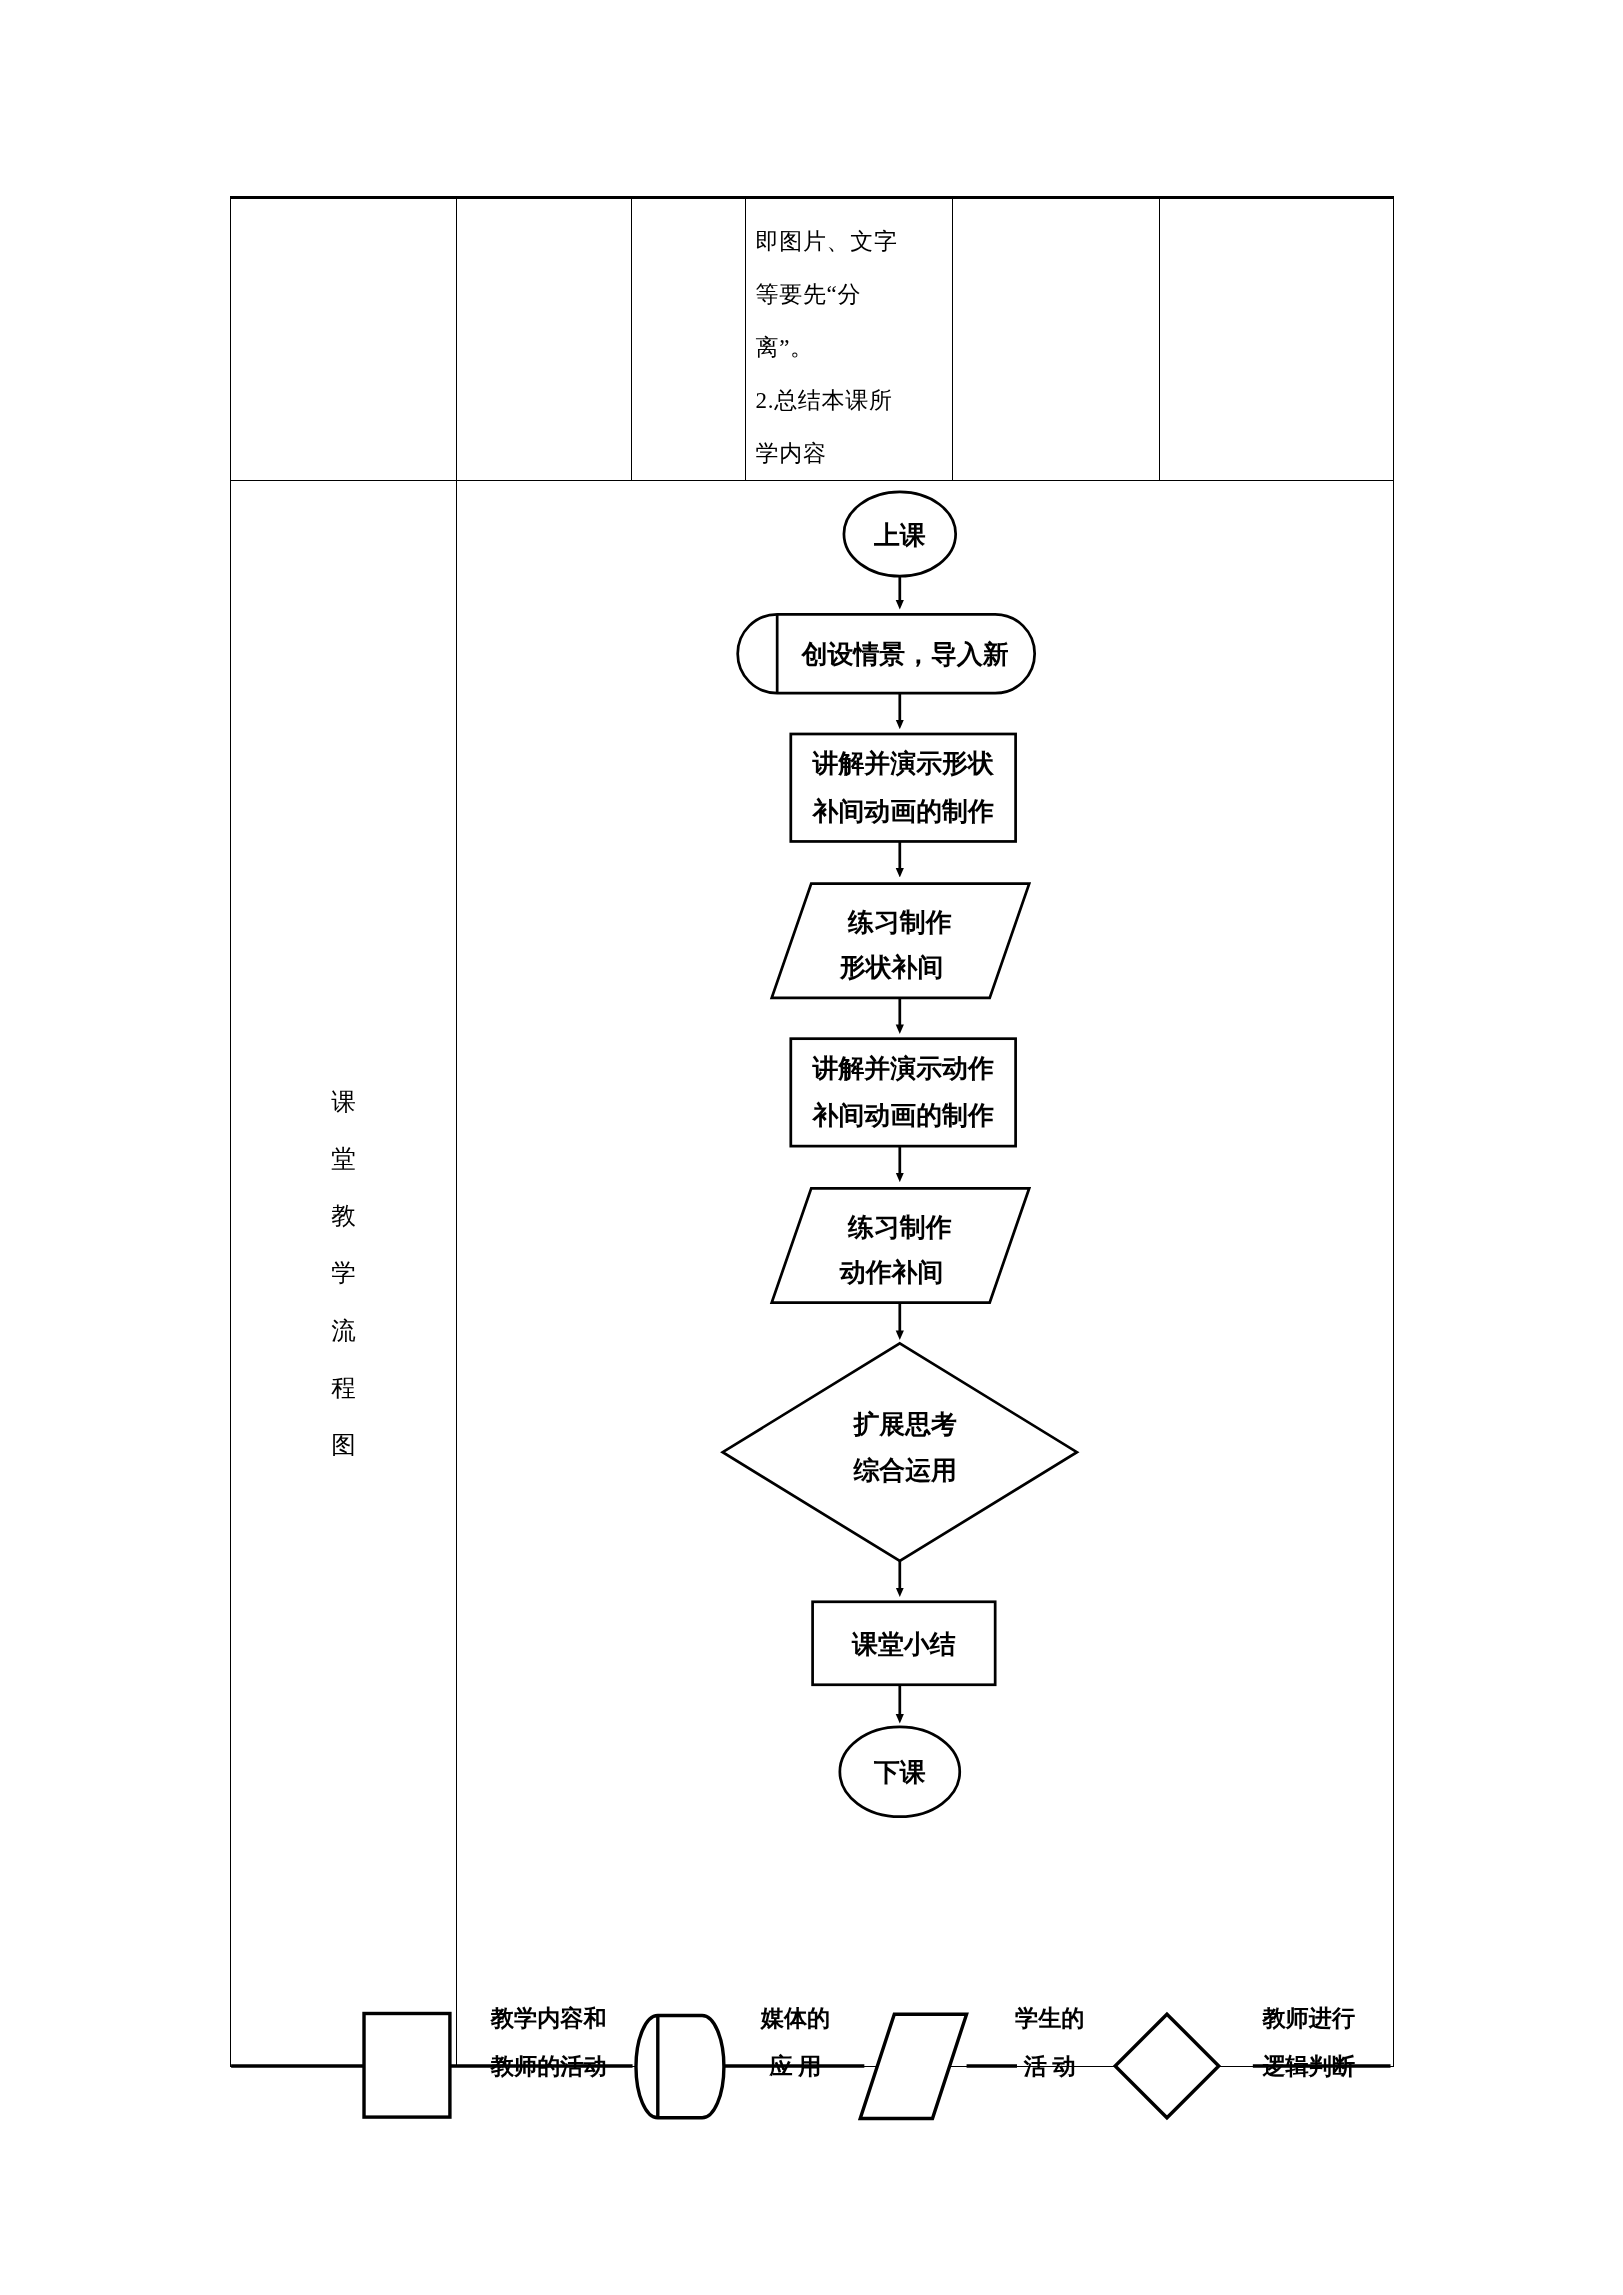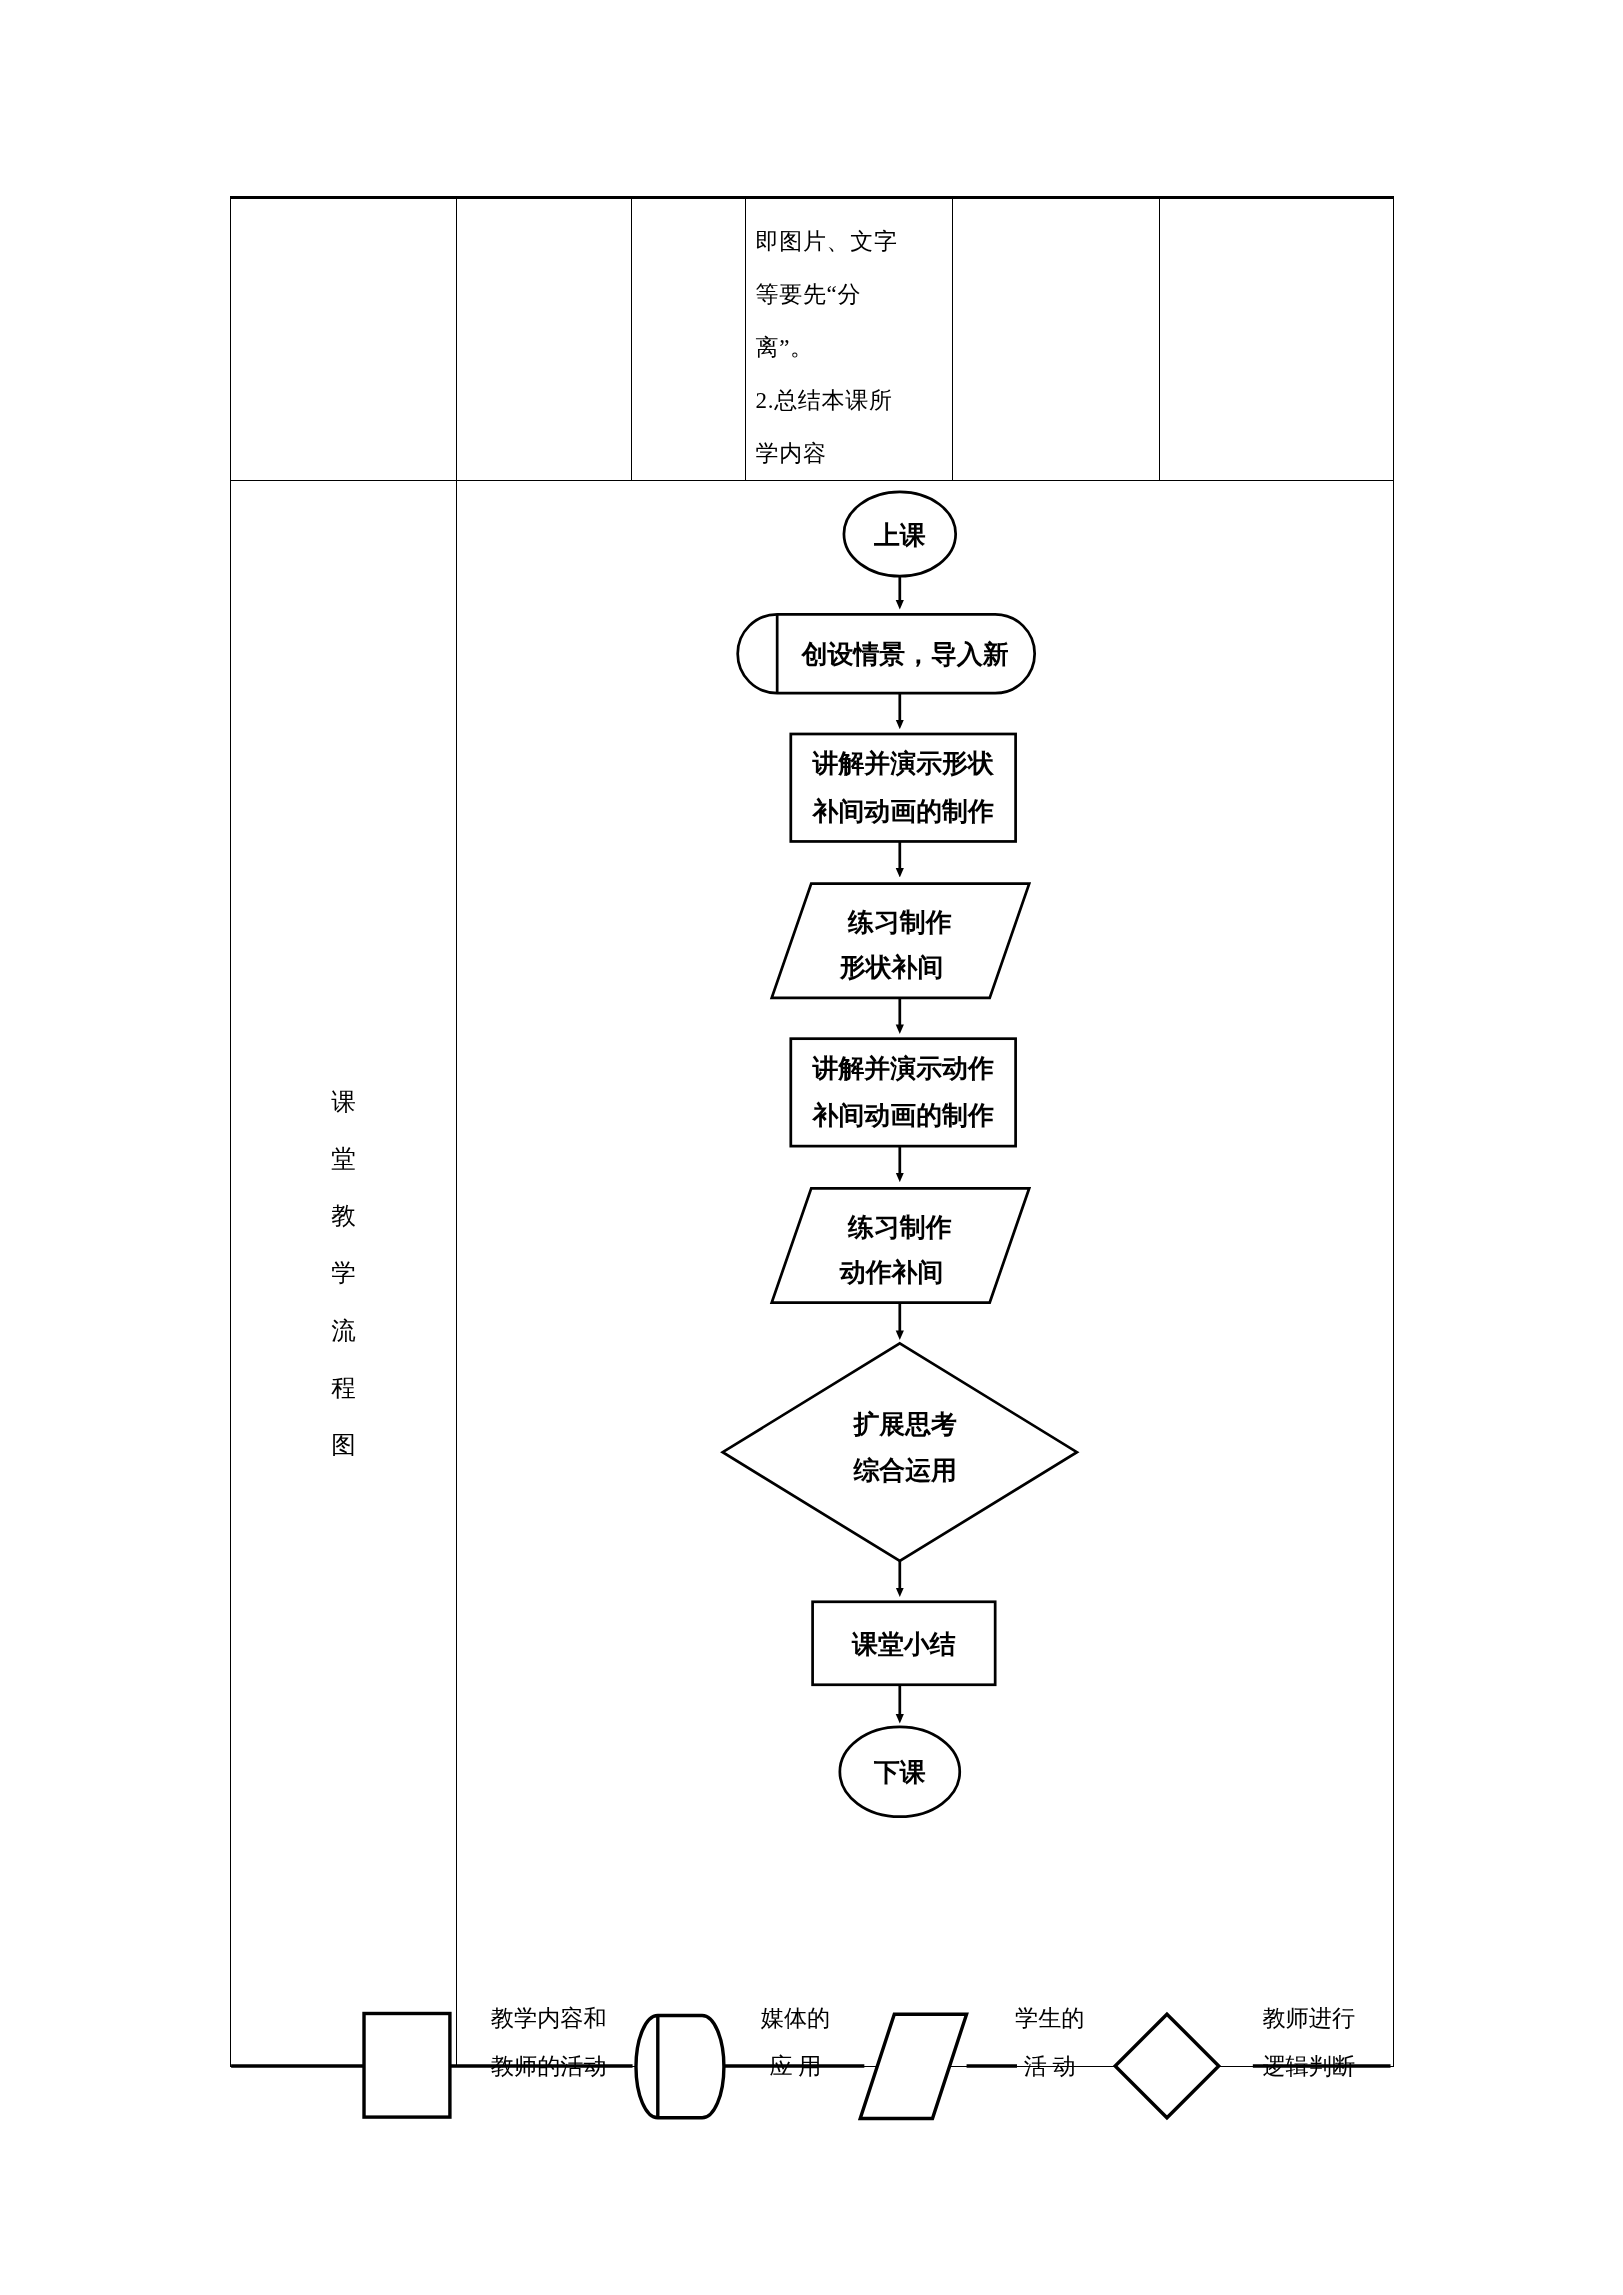--- a/index.html
+++ b/index.html
@@ -80,20 +80,21 @@
     font-weight: bold;
   }
 
   .legend-layer {
     position: absolute;
     left: 0;
     top: 0;
     width: 1623px;
     height: 2295px;
     pointer-events: none;
+    font-weight: bold;
   }
   .legend-layer svg { display: block; }
 
   
   svg text {
     font-family: "Liberation Serif", "DejaVu Serif", serif;
     fill: #000000;
   }
   .node-text { font-size: 38px; }
   .legend-text { font-size: 34px; }

